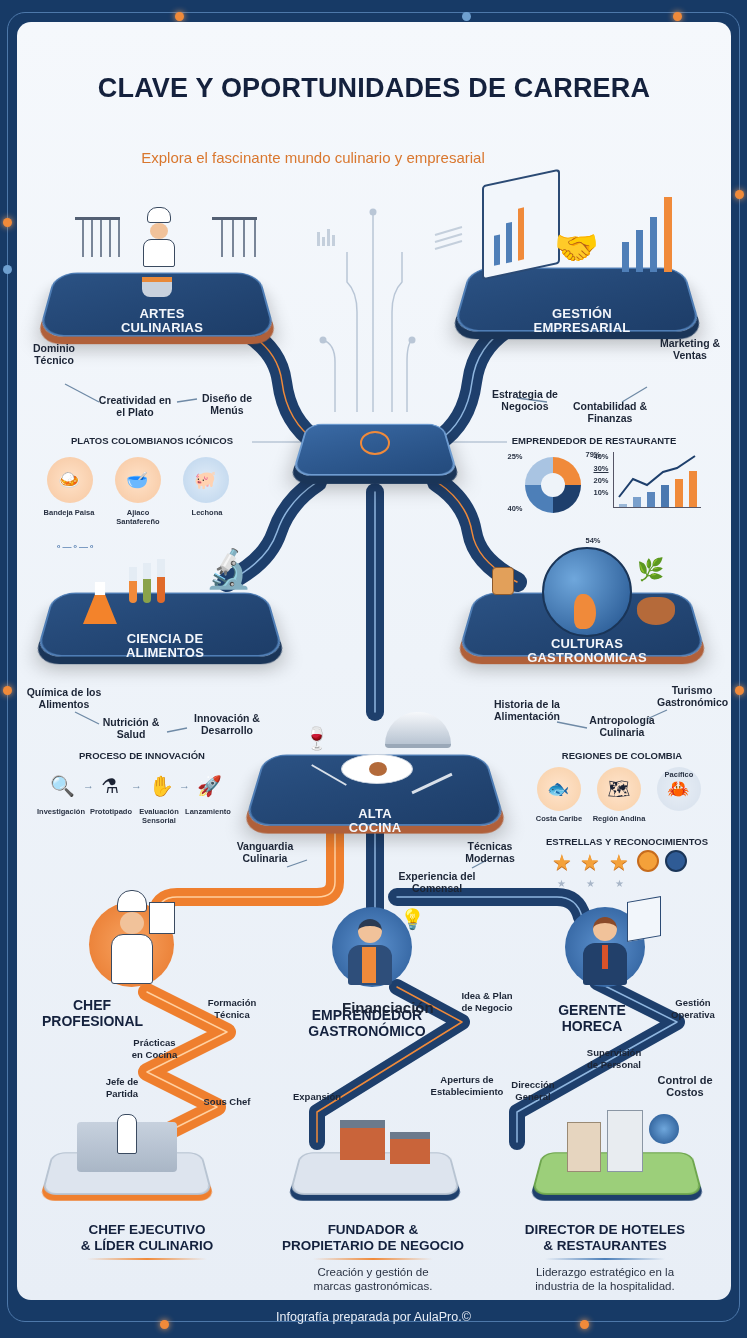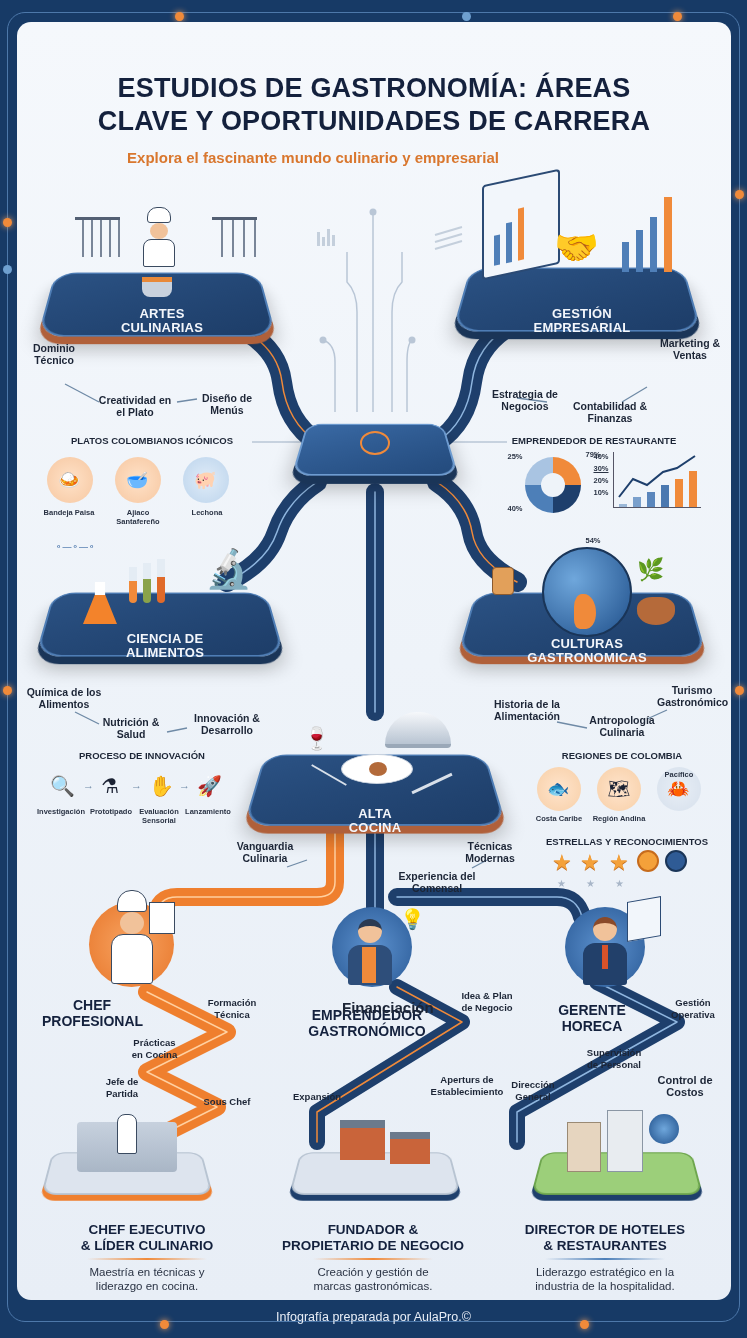--- a/index.html
+++ b/index.html
@@ -3,21 +3,21 @@
 <meta charset="utf-8">
 <style>
   * { box-sizing: border-box; margin: 0; padding: 0; }
   body { width: 747px; height: 1338px; background: #173a66; font-family: "Liberation Sans", "DejaVu Sans", sans-serif; position: relative; overflow: hidden; color: #1b2233; }
   .frame-line { position: absolute; border: 1.5px solid #4d78aa; border-radius: 18px; left: 7px; top: 12px; width: 733px; height: 1310px; }
   .dot { position: absolute; width: 9px; height: 9px; border-radius: 50%; }
   .dot.o { background: #f08a3a; box-shadow: 0 0 6px #f0a060; }
   .dot.b { background: #6fa0d0; }
   .card { position: absolute; left: 17px; top: 22px; width: 714px; height: 1278px; border-radius: 14px; background: linear-gradient(180deg,#f5f8fc 0%,#eef3f9 50%,#e8eef6 100%); overflow: hidden; }
   .title { position: absolute; top: 50px; left: 0; width: 714px; text-align: center; font-weight: 700; font-size: 27px; line-height: 33px; color: #14213d; letter-spacing: 0.2px; }
-  .subtitle { position: absolute; top: 127px; left: 0; width: 592px; text-align: center; font-size: 15px; color: #d9772e; font-weight: bold; }
+  .subtitle { position: absolute; top: 127px; left: 0; width: 592px; text-align: center; font-size: 15px; color: #d9772e; }
   .abs { position: absolute; }
   .lbl { position: absolute; font-weight: 700; font-size: 10.5px; line-height: 12px; color: #1c2536; text-align: center; }
   .sec { position: absolute; font-weight: 700; font-size: 9.5px; color: #1c2536; text-align: center; }
   .small { position: absolute; font-size: 7.5px; font-weight: 700; color: #2a3344; text-align: center; line-height: 9px; }
   .plat-name { position: absolute; color: #f3f6fb; font-weight: 700; font-size: 13px; line-height: 14px; text-align: center; letter-spacing: 0.2px; }
   .circle { position: absolute; border-radius: 50%; }
   .career-title { position: absolute; font-weight: 700; font-size: 14px; line-height: 16px; text-align: center; color: #14213d; }
   .bottom-title { position: absolute; font-weight: 700; font-size: 13.5px; line-height: 16px; text-align: center; color: #14213d; width: 220px; }
   .bottom-desc { position: absolute; font-size: 11.5px; line-height: 14px; text-align: center; color: #2a3344; width: 220px; }
   .rule { position: absolute; height: 2px; width: 120px; }
@@ -37,21 +37,20 @@
 <div class="dot o" style="left:3px;top:218px"></div>
 <div class="dot b" style="left:3px;top:265px"></div>
 <div class="dot o" style="left:3px;top:686px"></div>
 <div class="dot o" style="left:735px;top:686px"></div>
 <div class="dot o" style="left:160px;top:1320px"></div>
 <div class="dot o" style="left:580px;top:1320px"></div>
 
 <div class="card">
 
   <div class="title">
-    <div>ESTUDIOS DE GASTRONOMÍA: ÁREAS</div>
     <div>CLAVE Y OPORTUNIDADES DE CARRERA</div>
   </div>
   <div class="subtitle">Explora el fascinante mundo culinario y empresarial</div>
 
   <svg class="abs" style="left:0;top:0" width="714" height="1278">
     <defs>
       <linearGradient id="pipeNavy" x1="0" x2="1">
           <stop offset="0" stop-color="#1e3f6c"></stop>
           <stop offset="1" stop-color="#2d5a92"></stop>
         </linearGradient>
@@ -355,24 +354,20 @@
     <div style="position:absolute;left:30px;top:0;width:34px;height:50px;background:#e6d5bf;border:1px solid #9a8a74;"></div>
     <div style="position:absolute;left:70px;top:-12px;width:36px;height:62px;background:#e8ecf0;border:1px solid #8a96a4;"></div>
     <div style="position:absolute;left:112px;top:-8px;width:30px;height:30px;border-radius:50%;background:radial-gradient(#6fa7dc,#1f4f8a);"></div>
   </div>
 
   <div class="bottom-title" style="left:20px;top:1200px;">
     <div>CHEF EJECUTIVO</div>
       <div>&amp; LÍDER CULINARIO</div>
   </div>
   <div class="rule" style="left:70px;top:1236px;background:linear-gradient(90deg,transparent,#f08a3a,transparent);"></div>
-  <div class="bottom-desc" style="left:20px;top:1243px;">
-    <div>Maestría en técnicas y</div>
-      <div>liderazgo en cocina.</div>
-  </div>
 
   <div class="bottom-title" style="left:246px;top:1200px;">
     <div>FUNDADOR &amp;</div>
       <div>PROPIETARIO DE NEGOCIO</div>
   </div>
   <div class="rule" style="left:296px;top:1236px;background:linear-gradient(90deg,transparent,#f08a3a,transparent);"></div>
   <div class="bottom-desc" style="left:246px;top:1243px;">
     <div>Creación y gestión de</div>
       <div>marcas gastronómicas.</div>
   </div>

